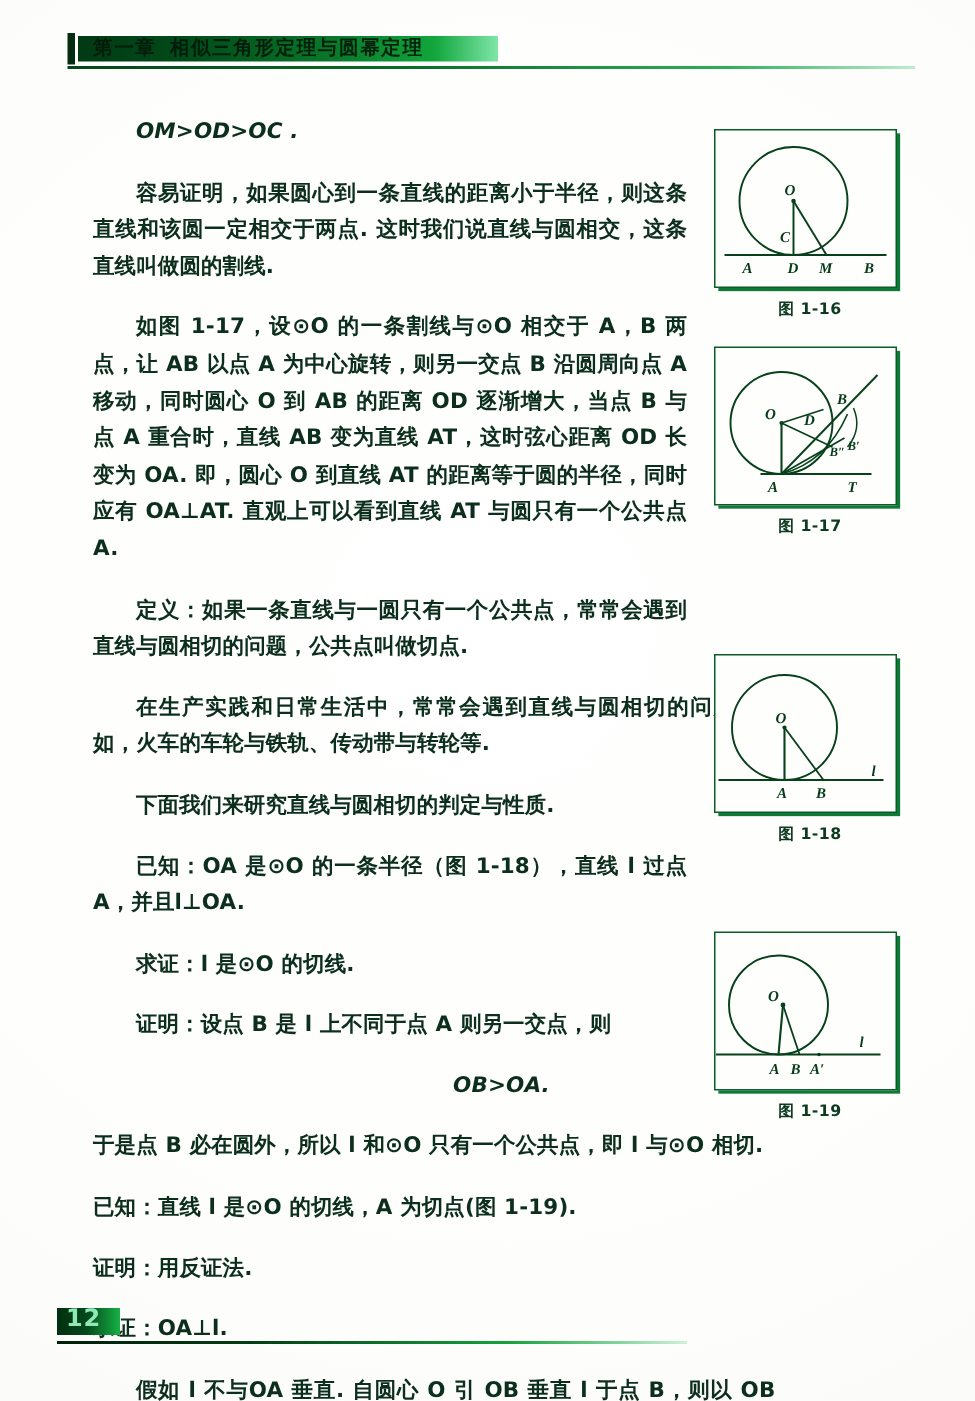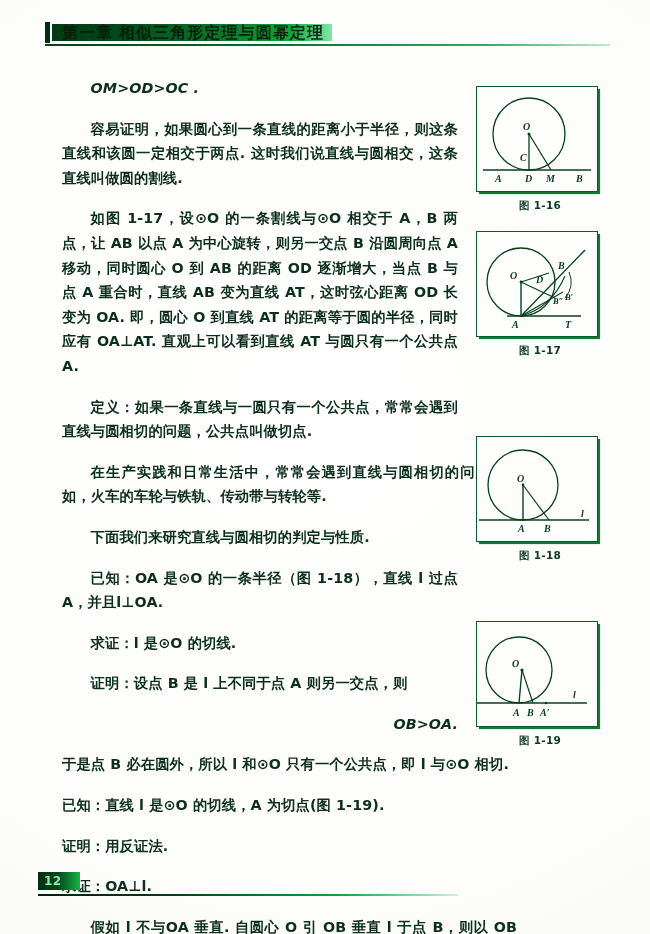--- a/index.html
+++ b/index.html
@@ -38,23 +38,23 @@
     left: 45px;
     top: 22px;
     width: 5px;
     height: 21px;
     background: #022d10;
   }
   .header-title {
     position: absolute;
     left: 62px;
     top: 25px;
-    font-family: Liberation Sans, sans-serif;
-    font-weight: bold;
-    font-size: 16px;
+    font-family: Liberation Mono, monospace;
+    font-weight: bold;
+    font-size: 13px;
     letter-spacing: 1.1px;
     color: #031a0a;
     line-height: 15px;
     white-space: nowrap;
     opacity: .92;
   }
   .header-rule {
     position: absolute;
     left: 45px;
     top: 44px;
@@ -87,21 +87,21 @@
     margin: 3px 0 4px 0;
     text-align: center;
     text-indent: 0;
     font-family: "Liberation Serif", serif;
     font-style: italic;
     font-weight: normal;
     font-size: 15px;
     letter-spacing: .4px;
     color: #11301f;
   }
-  .ctr.left-ish { text-align: right; padding-left: 120px; }
+  .ctr.left-ish { text-align: center; padding-left: 120px; }
 
   
   .fig {
     position: absolute;
     width: 128px;
   }
   .fig .frame {
     position: relative;
     width: 120px;
     height: 104px;
@@ -136,21 +136,21 @@
     width: 42px;
     height: 18px;
     background: linear-gradient(90deg, #012f10 0%, #04491b 48%, #18b145 100%);
   }
   .foot-num {
     position: absolute;
     left: 44px;
     bottom: 46px;
     font-family: "DejaVu Sans", sans-serif;
     font-weight: bold;
-    font-size: 12px;
+    font-size: 16px;
     color: #8fe9b4;
     letter-spacing: .5px;
     text-align: right;
   }
   .foot-rule {
     position: absolute;
     left: 38px;
     bottom: 38px;
     width: 420px;
     height: 2px;

